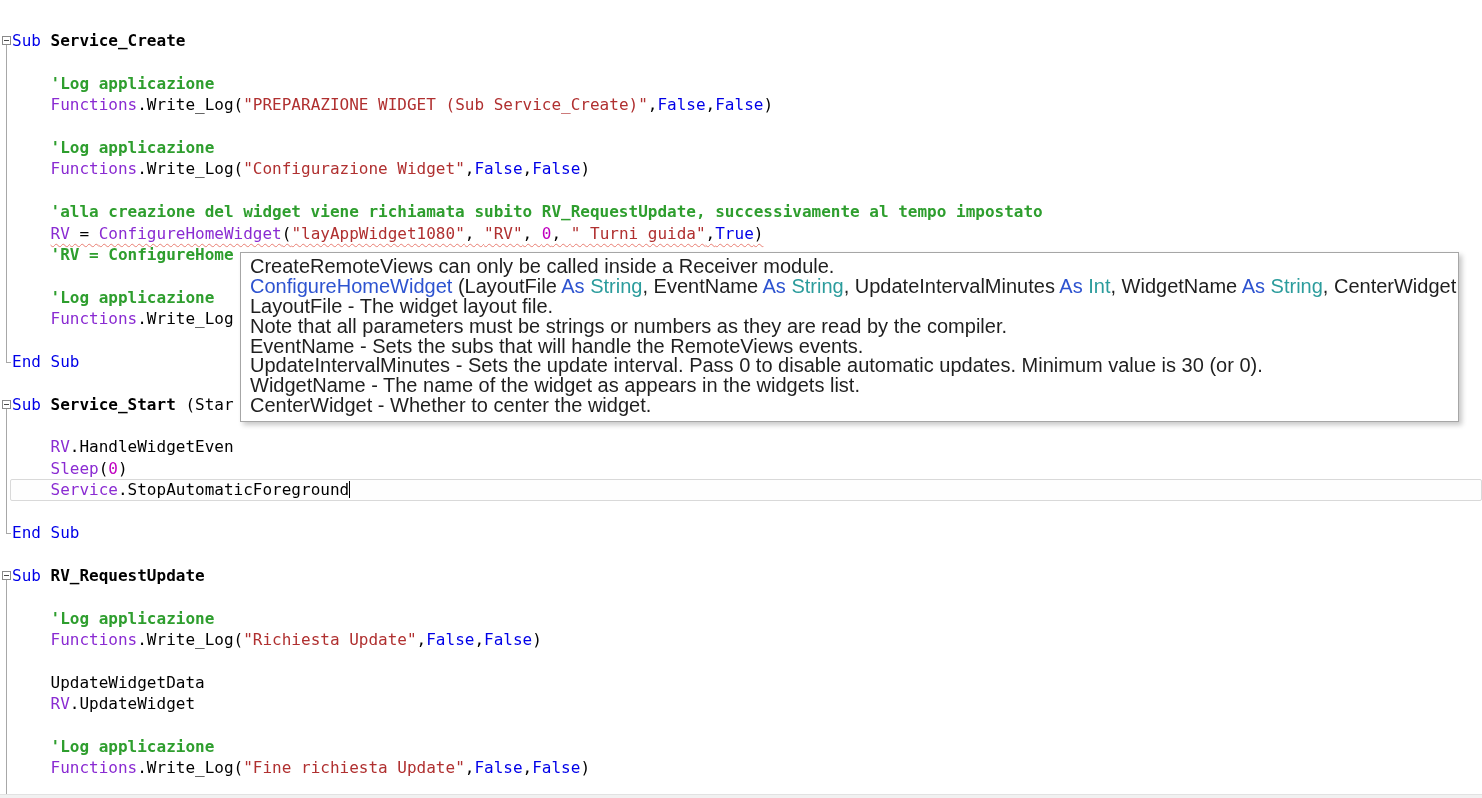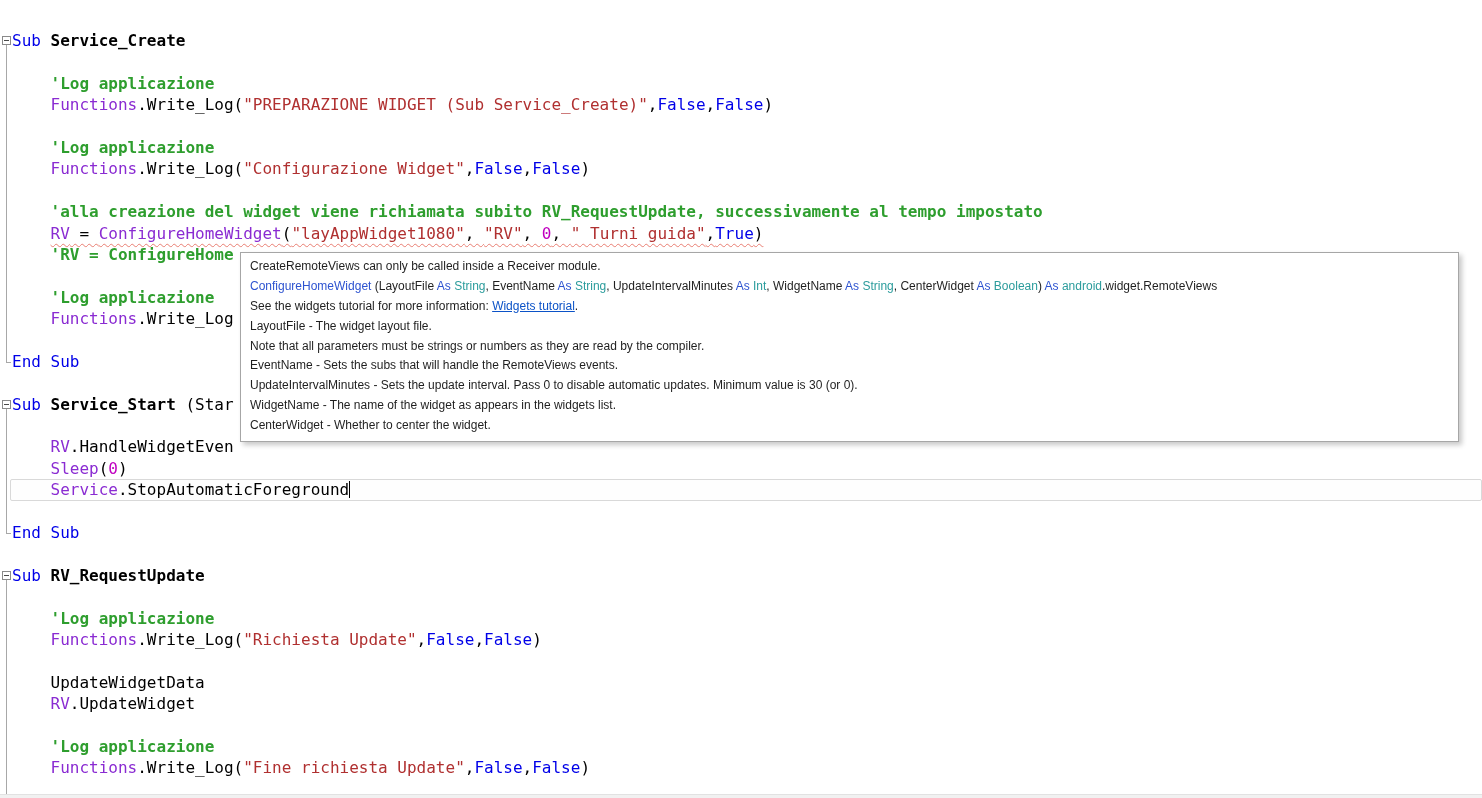--- a/index.html
+++ b/index.html
@@ -50,21 +50,21 @@
     position:absolute;left:1px;right:1px;top:3px;height:1px;background:#4a4a4a;
   }
   .fold-line{position:absolute;left:6px;width:1px;background:#a8a8a8;z-index:3;}
   .fold-tick{position:absolute;left:6px;width:5px;height:1px;background:#a8a8a8;z-index:3;}
   
   .tooltip{
     position:absolute;left:240px;top:236px;width:1219px;box-sizing:border-box;
     background:#ffffff;border:1px solid #a6a6a6;
     box-shadow:3px 3px 5px rgba(0,0,0,0.22);
     padding:4px 16px 5px 9px;z-index:10;
-    font-family:"Liberation Sans",sans-serif;font-size:12px;line-height:19.9px;
+    font-family:"Liberation Sans",sans-serif;font-size:20px;line-height:19.9px;
     color:#1f1f1f;white-space:nowrap;overflow:hidden;
   }
   .tooltip .tt-line{height:19.9px;}
   .tt-plain{color:#1f1f1f;}
   .tt-blue{color:var(--ttblue);}
   .tt-teal{color:var(--ttteal);}
   .tt-link{color:var(--ttlink);text-decoration:underline;cursor:pointer;}
   
   .bottom-bar{
     position:absolute;left:0;right:0;bottom:0;height:19px;
@@ -88,21 +88,20 @@
       <div class="fold-line" style="top: 392.8px; height: 124.1px;"></div>
       <div class="fold-tick" style="top: 516.9px;"></div>
       <div class="fold-box" style="top: 555px;">
         <div class="minus"></div>
       </div>
       <div class="fold-line" style="top: 564px; height: 214px;"></div>
     </div>
   <div class="tooltip" id="tooltip">
       <div class="tt-line"><span class="tt-plain">CreateRemoteViews can only be called inside a Receiver module.</span></div>
       <div class="tt-line"><span class="tt-blue">ConfigureHomeWidget</span><span class="tt-plain"> (LayoutFile </span><span class="tt-blue">As</span><span class="tt-plain"> </span><span class="tt-teal">String</span><span class="tt-plain">, EventName </span><span class="tt-blue">As</span><span class="tt-plain"> </span><span class="tt-teal">String</span><span class="tt-plain">, UpdateIntervalMinutes </span><span class="tt-blue">As</span><span class="tt-plain"> </span><span class="tt-teal">Int</span><span class="tt-plain">, WidgetName </span><span class="tt-blue">As</span><span class="tt-plain"> </span><span class="tt-teal">String</span><span class="tt-plain">, CenterWidget </span><span class="tt-blue">As</span><span class="tt-plain"> </span><span class="tt-teal">Boolean</span><span class="tt-plain">) </span><span class="tt-blue">As</span><span class="tt-plain"> </span><span class="tt-teal">android</span><span class="tt-plain">.widget.RemoteViews</span></div>
-      <div class="tt-line"><span class="tt-plain">See the widgets tutorial for more information: </span><span class="tt-link">Widgets tutorial</span><span class="tt-plain">.</span></div>
       <div class="tt-line"><span class="tt-plain">LayoutFile - The widget layout file.</span></div>
       <div class="tt-line"><span class="tt-plain">Note that all parameters must be strings or numbers as they are read by the compiler.</span></div>
       <div class="tt-line"><span class="tt-plain">EventName - Sets the subs that will handle the RemoteViews events.</span></div>
       <div class="tt-line"><span class="tt-plain">UpdateIntervalMinutes - Sets the update interval. Pass 0 to disable automatic updates. Minimum value is 30 (or 0).</span></div>
       <div class="tt-line"><span class="tt-plain">WidgetName - The name of the widget as appears in the widgets list.</span></div>
       <div class="tt-line"><span class="tt-plain">CenterWidget - Whether to center the widget.</span></div>
     </div>
   <div class="bottom-bar"></div>
 </div>
 

